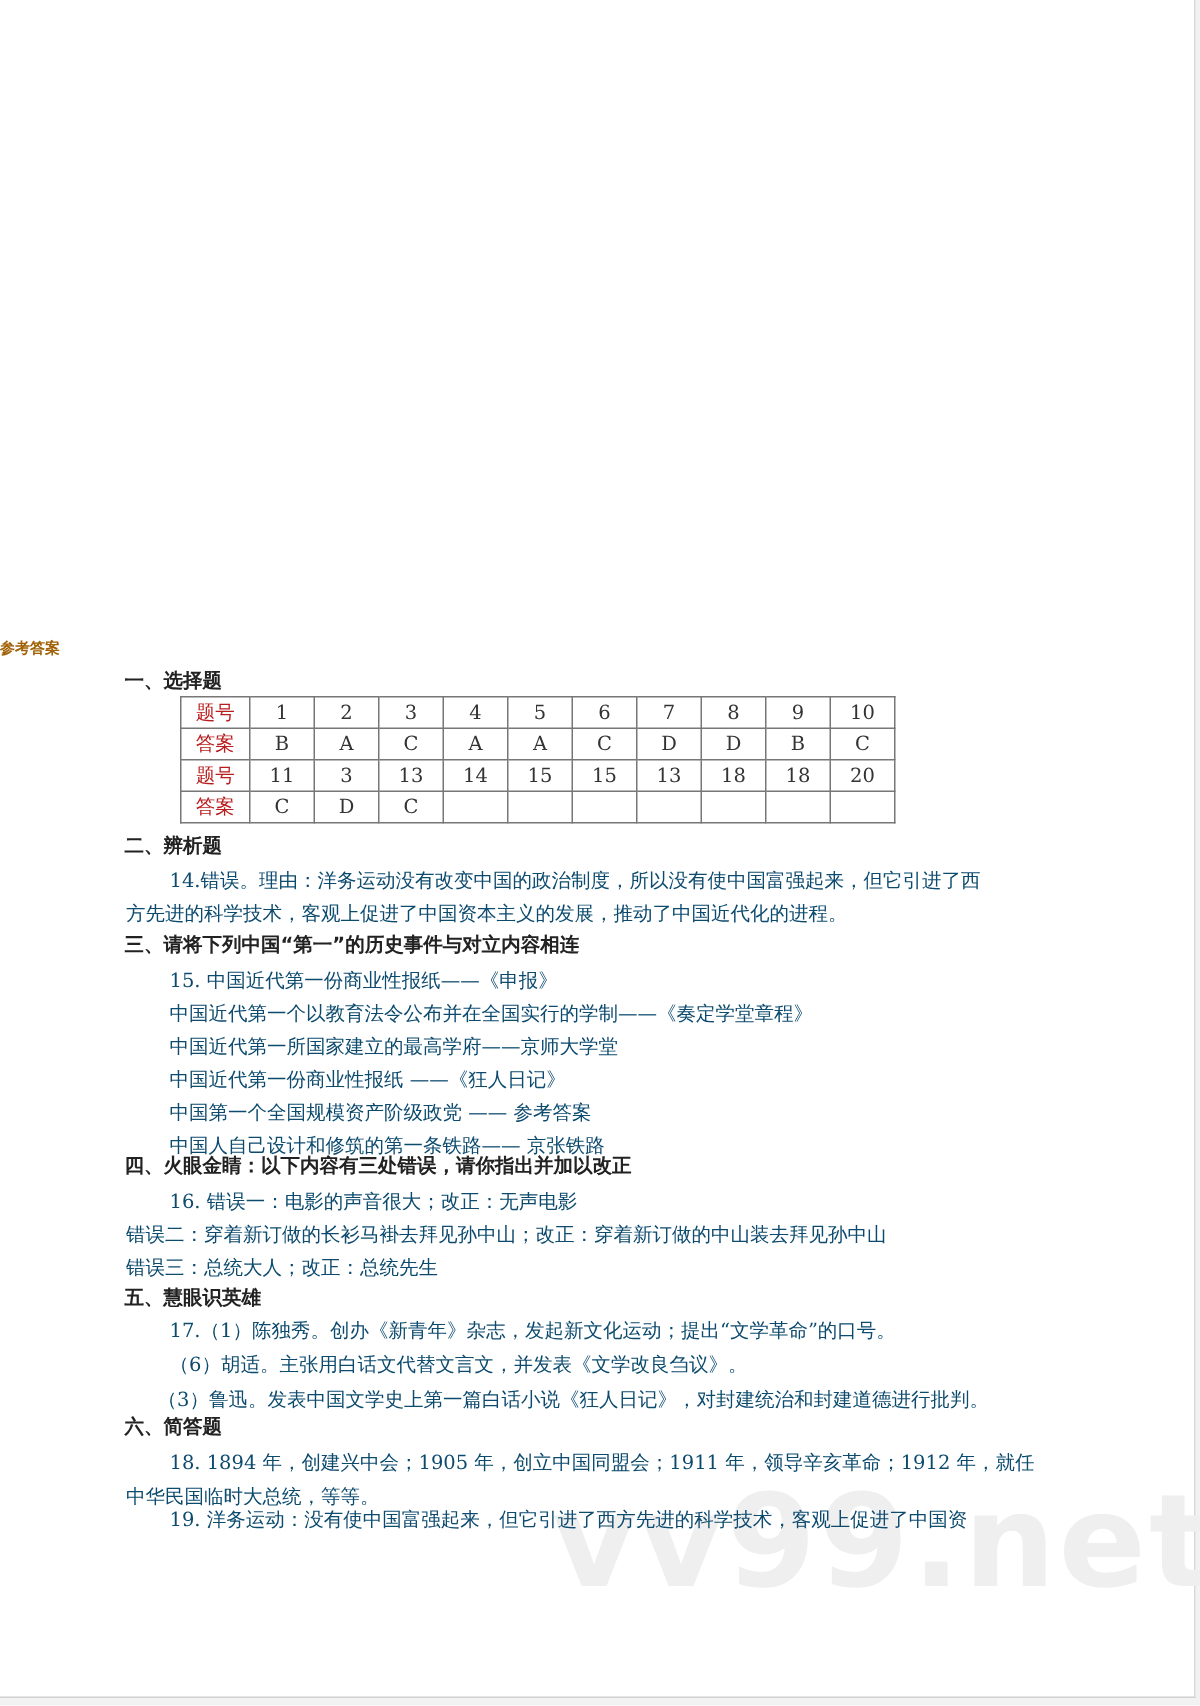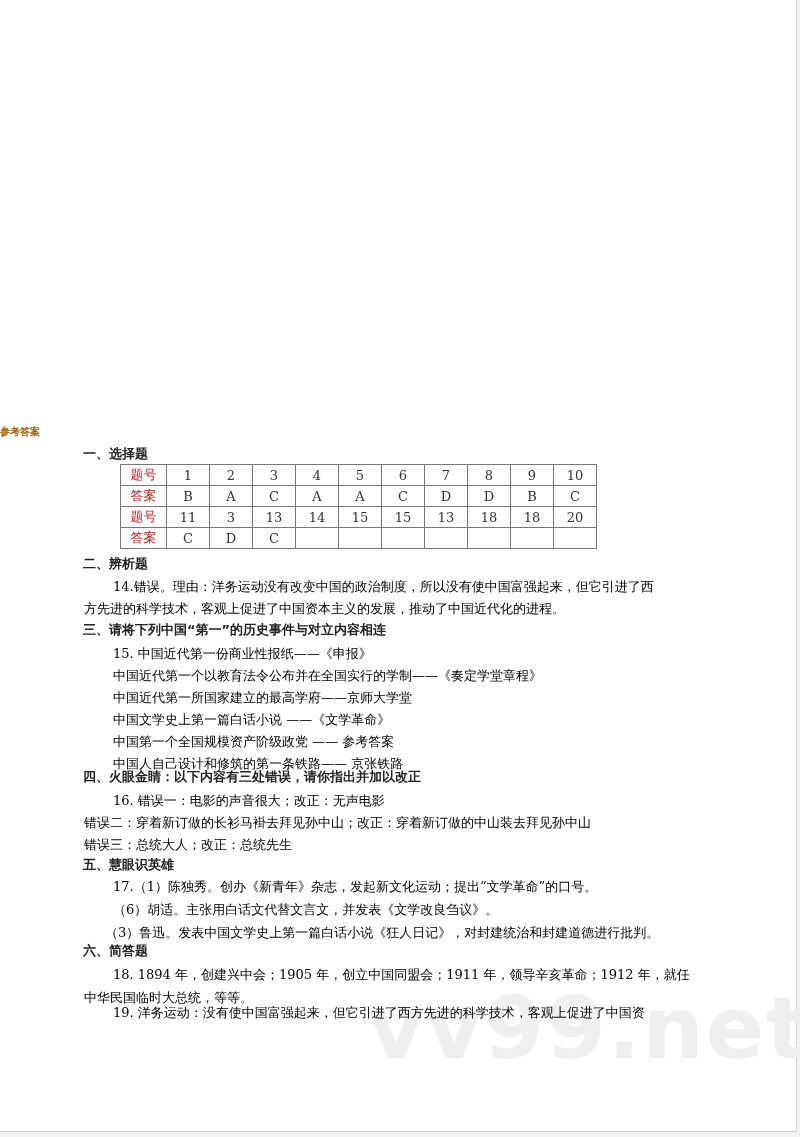--- a/index.html
+++ b/index.html
@@ -25,21 +25,21 @@
     position: absolute; left: 0; width: 796px; top: 425px; text-align: left;
     font-family: "DejaVu Sans", "Liberation Sans", sans-serif;
     font-weight: bold; font-size: 10px; color: #a16207;
   }
   .h {
     position: absolute; left: 83px;
     font-family: "DejaVu Sans", "Liberation Sans", sans-serif;
     font-weight: bold; font-size: 13px; color: #222; white-space: nowrap;
   }
   .p {
-    position: absolute; font-size: 13px; color: #000000; white-space: nowrap;
+    position: absolute; font-size: 13px; color: #0c4a6e; white-space: nowrap;
   }
   table.answers {
     position: absolute; left: 120px; top: 464px;
     border-collapse: collapse; font-size: 13px; color: #333;
   }
   table.answers td {
     border: 1px solid #777; height: 20px; padding: 0; text-align: center;
     width: 42px;
   }
   table.answers td.lbl { width: 45px; color: #b91c1c; }
@@ -113,21 +113,21 @@
       </table>
 
     <div class="h" style="top:555px">二、辨析题</div>
     <div class="p" style="left:113px;top:578px">14.错误。理由：洋务运动没有改变中国的政治制度，所以没有使中国富强起来，但它引进了西</div>
     <div class="p" style="left:84px;top:600px">方先进的科学技术，客观上促进了中国资本主义的发展，推动了中国近代化的进程。</div>
 
     <div class="h" style="top:621px">三、请将下列中国“第一”的历史事件与对立内容相连</div>
     <div class="p" style="left:113px;top:645px">15. 中国近代第一份商业性报纸——《申报》</div>
     <div class="p" style="left:113px;top:667px">中国近代第一个以教育法令公布并在全国实行的学制——《奏定学堂章程》</div>
     <div class="p" style="left:113px;top:689px">中国近代第一所国家建立的最高学府——京师大学堂</div>
-    <div class="p" style="left:113px;top:711px">中国文学史上第一篇白话小说 ——《文学革命》</div>
+    <div class="p" style="left:113px;top:711px">中国近代第一份商业性报纸 ——《狂人日记》</div>
     <div class="p" style="left:113px;top:733px">中国第一个全国规模资产阶级政党 —— 参考答案</div>
     <div class="p" style="left:113px;top:755px">中国人自己设计和修筑的第一条铁路—— 京张铁路</div>
 
     <div class="h" style="top:768px">四、火眼金睛：以下内容有三处错误，请你指出并加以改正</div>
     <div class="p" style="left:113px;top:792px">16. 错误一：电影的声音很大；改正：无声电影</div>
     <div class="p" style="left:84px;top:814px">错误二：穿着新订做的长衫马褂去拜见孙中山；改正：穿着新订做的中山装去拜见孙中山</div>
     <div class="p" style="left:84px;top:836px">错误三：总统大人；改正：总统先生</div>
 
     <div class="h" style="top:856px">五、慧眼识英雄</div>
     <div class="p" style="left:113px;top:878px">17.（1）陈独秀。创办《新青年》杂志，发起新文化运动；提出“文学革命”的口号。</div>

